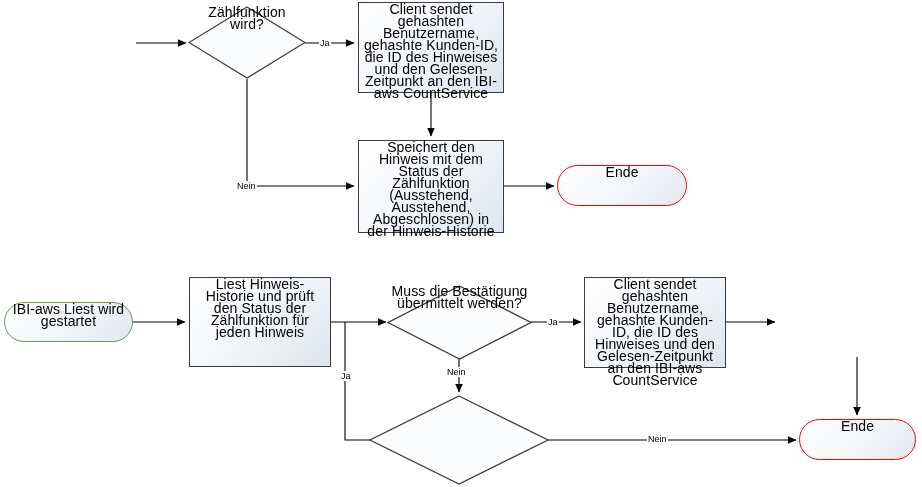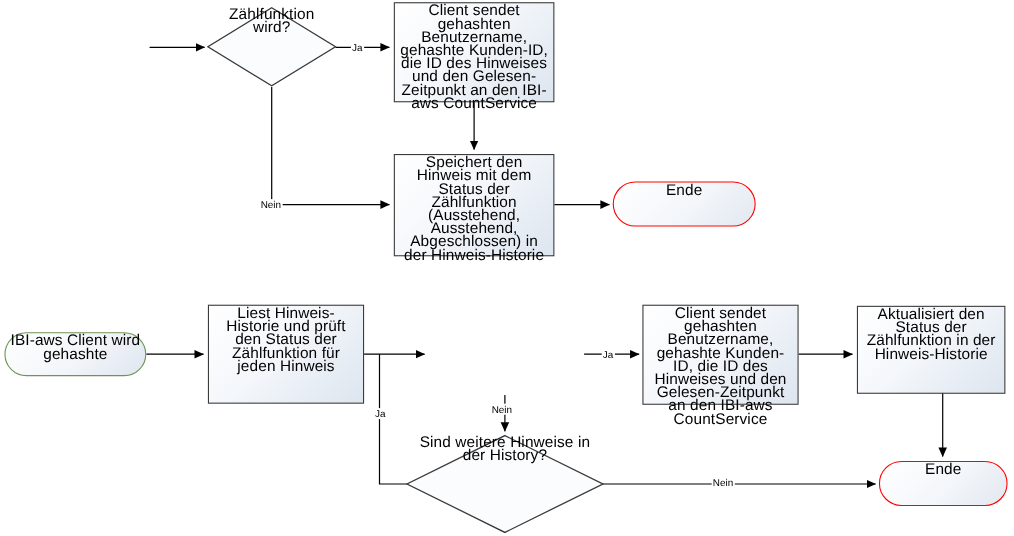--- a/index.html
+++ b/index.html
@@ -142,41 +142,43 @@
   </div>
 
   <div class="node terminator-end" style="left:557px; top:165px; width:130px; height:41px;">
     <span class="txt">Ende</span>
   </div>
 
   <div class="edge-label" style="left:319px; top:38px;">Ja</div>
   <div class="edge-label" style="left:236px; top:181px;">Nein</div>
 
   <div class="node terminator" style="left:4px; top:302px; width:129px; height:40px;">
-    <span class="txt">IBI-aws Client wird gehashte</span>
+    <span class="txt">IBI-aws Liest wird gestartet</span>
   </div>
 
   <div class="node process" style="left:189px; top:277px; width:142px; height:90px;">
     <span class="txt">Liest Hinweis-Historie und prüft den Status der Zählfunktion für jeden Hinweis</span>
   </div>
 
+  <div class="node decision" style="left:387px; top:285px; width:145px; height:75px;">
+    <svg class="dshape" viewBox="0 0 145 75" preserveAspectRatio="none">
+      <polygon points="72.5,1 144,37.5 72.5,74 1,37.5" fill="#fbfcfd" stroke="#3b3b3b" stroke-width="1.2"></polygon>
+    </svg>
+    <span class="txt">Muss die Bestätigung übermittelt werden?</span>
+  </div>
 
   <div class="node process" style="left:584px; top:277px; width:142px; height:91px;">
     <span class="txt">Client sendet gehashten Benutzername, gehashte Kunden-ID, die ID des Hinweises und den Gelesen-Zeitpunkt an den IBI-aws CountService</span>
   </div>
 
-  <div class="node process" style="left:779px; top:278px; width:135px; height:80px;">
-    <span class="txt">Aktualisiert den Status der Zählfunktion in der Hinweis-Historie</span>
-  </div>
 
   <div class="node decision" style="left:369px; top:395px; width:180px; height:90px;">
     <svg class="dshape" viewBox="0 0 180 90" preserveAspectRatio="none">
       <polygon points="90,1 179,45 90,89 1,45" fill="#fbfcfd" stroke="#3b3b3b" stroke-width="1.2"></polygon>
     </svg>
-    <span class="txt">Sind weitere Hinweise in der History?</span>
   </div>
 
   <div class="node terminator-end" style="left:799px; top:419px; width:117px; height:41px;">
     <span class="txt">Ende</span>
   </div>
 
   <div class="edge-label" style="left:547px; top:317px;">Ja</div>
   <div class="edge-label" style="left:446px; top:367px;">Nein</div>
   <div class="edge-label" style="left:340px; top:371px;">Ja</div>
   <div class="edge-label" style="left:647px; top:434px;">Nein</div>

